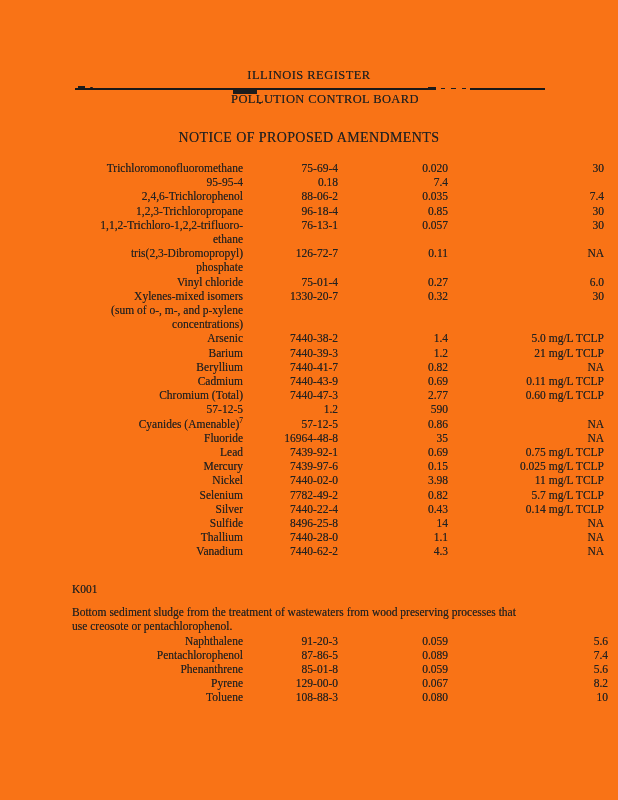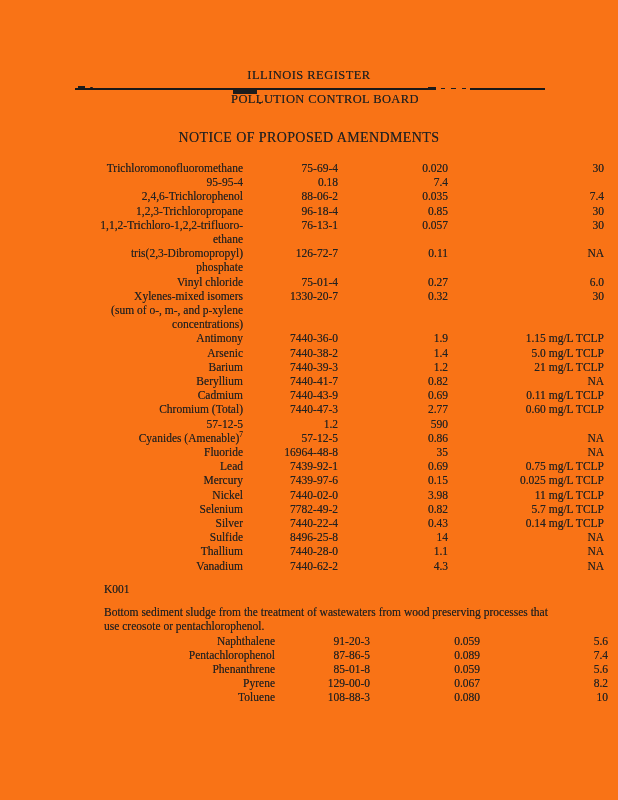--- a/index.html
+++ b/index.html
@@ -22,21 +22,21 @@
   .table{
     position:absolute;left:72px;right:14px;
     font-size:11.5px;line-height:14.2px;text-align:right;
   }
   .table1{top:161px;}
   .trow{display:grid;grid-template-columns:171px 95px 110px auto;}
   .tcell{white-space:nowrap;}
   .tcell sup{font-size:7.5px;line-height:0;vertical-align:super;}
   .k001-block{
     position:absolute;left:72px;right:10px;top:582px;
-    font-size:11.5px;line-height:14.2px;margin-left:32px;
+    font-size:11.5px;line-height:14.2px;
   }
   .waste-desc{margin-top:9px;}
   .waste-desc div{white-space:nowrap;}
   .k001-table{position:static;margin-top:0;left:auto;right:auto;}
 </style>
 </head>
 <body>
 
 <div class="page">
 
@@ -117,28 +117,20 @@
           <div>Xylenes-mixed isomers</div>
           <div>(sum of o-, m-, and p-xylene</div>
           <div>concentrations)</div>
         </div>
         <div class="tcell">1330-20-7</div>
         <div class="tcell">0.32</div>
         <div class="tcell">30</div>
       </div>
       <div class="trow">
         <div class="tcell">
-          <div>Antimony</div>
-        </div>
-        <div class="tcell">7440-36-0</div>
-        <div class="tcell">1.9</div>
-        <div class="tcell">1.15 mg/L TCLP</div>
-      </div>
-      <div class="trow">
-        <div class="tcell">
           <div>Arsenic</div>
         </div>
         <div class="tcell">7440-38-2</div>
         <div class="tcell">1.4</div>
         <div class="tcell">5.0 mg/L TCLP</div>
       </div>
       <div class="trow">
         <div class="tcell">
           <div>Barium</div>
         </div>

